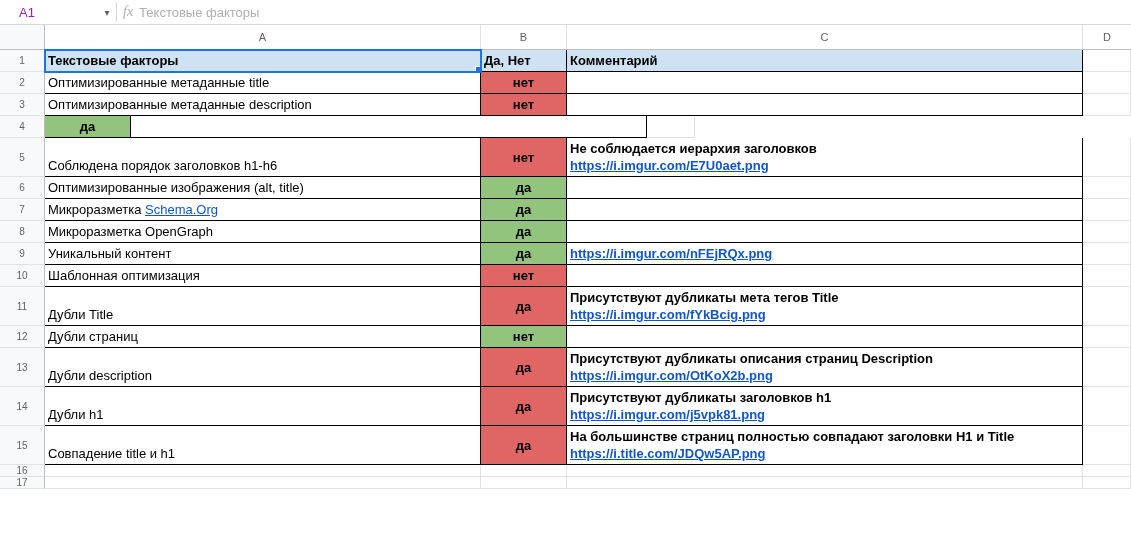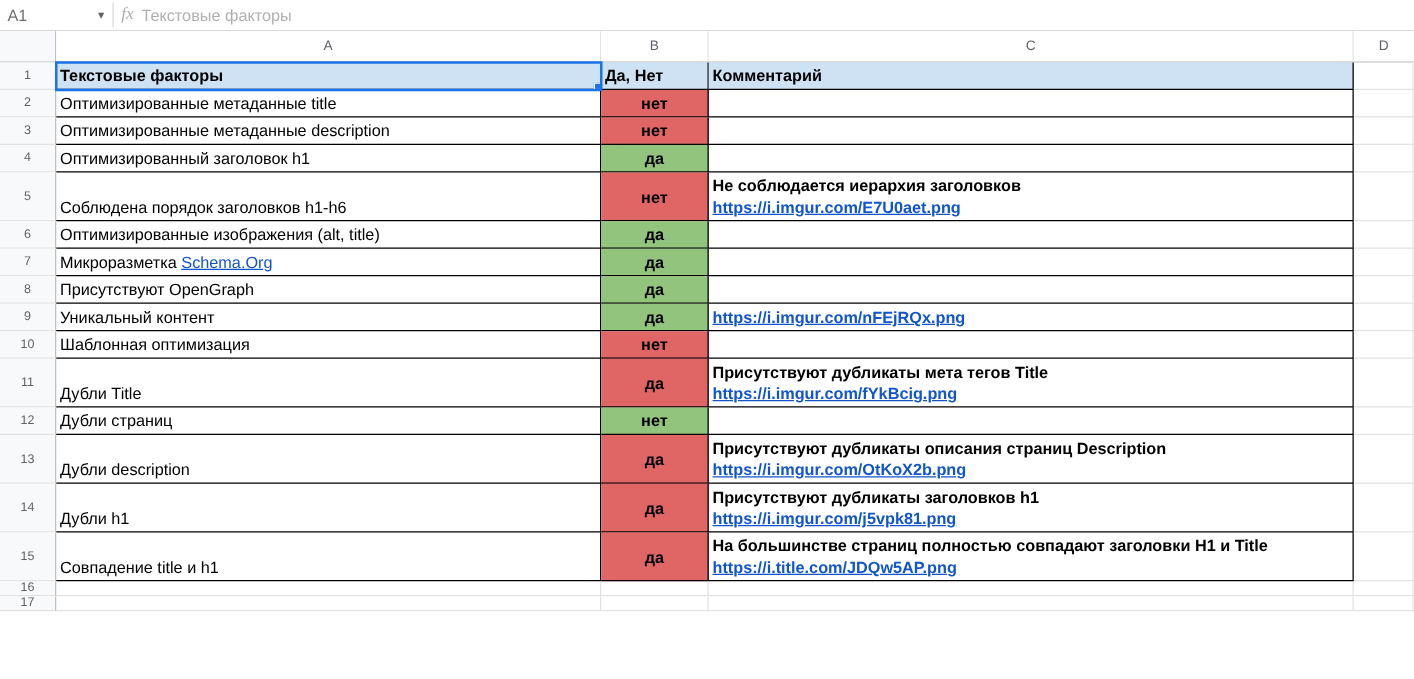--- a/index.html
+++ b/index.html
@@ -15,21 +15,21 @@
     --fb-border:#d9d9d9;
     --fb-text:#5f6368;
     --fb-text-light:#b0b0b0;
     font-family:Arial, sans-serif;
   }
   html,body{margin:0;padding:0;background:#fff;height:100%;overflow:hidden;}
   .viewport{width:1131px;height:543px;background:#fff;position:relative;box-sizing:border-box;}
 
   
   .formula-bar{display:flex;align-items:center;height:24px;border-bottom:1px solid var(--fb-border);font-size:13px;color:#3c4043;}
-  .namebox{width:60px;padding:0 6px;color:#737373;font-size:13px;}
+  .namebox{width:60px;padding:0 19px;color:#a21caf;font-size:13px;}
   .fb-sep{width:0;border-right:1px solid var(--fb-border);height:20px;}
   .fb-dd{width:18px;text-align:center;color:#5f6368;font-size:10px;user-select:none;}
   .fx{font-style:italic;font-family:"Times New Roman",serif;color:var(--fb-text-light);font-size:14px;padding:0 6px;text-align:right;}
   .fval{color:var(--fb-text-light);font-size:13px;}
 
   
   .col-rn{width:45px;min-width:45px;}
   .col-a{width:436px;min-width:436px;}
   .col-b{width:86px;min-width:86px;}
   .col-c{width:516px;min-width:516px;}
@@ -105,23 +105,20 @@
           <span>Оптимизированные метаданные description</span>
         </div>
         <div class="cell yn col-b red">нет</div>
         <div class="cell col-c">
           <span></span>
         </div>
         <div class="cell empty-d col-d"></div>
       </div>
       <div class="row">
         <div class="rn col-rn">4</div>
-        <div class="cell col-a">
-          <span>Оптимизированный заголовок h1</span>
-        </div>
         <div class="cell yn col-b green">да</div>
         <div class="cell col-c">
           <span></span>
         </div>
         <div class="cell empty-d col-d"></div>
       </div>
       <div class="row">
         <div class="rn col-rn">5</div>
         <div class="cell col-a">
           <span>Соблюдена порядок заголовков h1-h6</span>
@@ -153,21 +150,21 @@
         </div>
         <div class="cell yn col-b green">да</div>
         <div class="cell col-c">
           <span></span>
         </div>
         <div class="cell empty-d col-d"></div>
       </div>
       <div class="row">
         <div class="rn col-rn">8</div>
         <div class="cell col-a">
-          <span>Присутствуют OpenGraph</span>
+          <span>Микроразметка OpenGraph</span>
         </div>
         <div class="cell yn col-b green">да</div>
         <div class="cell col-c">
           <span></span>
         </div>
         <div class="cell empty-d col-d"></div>
       </div>
       <div class="row">
         <div class="rn col-rn">9</div>
         <div class="cell col-a">

